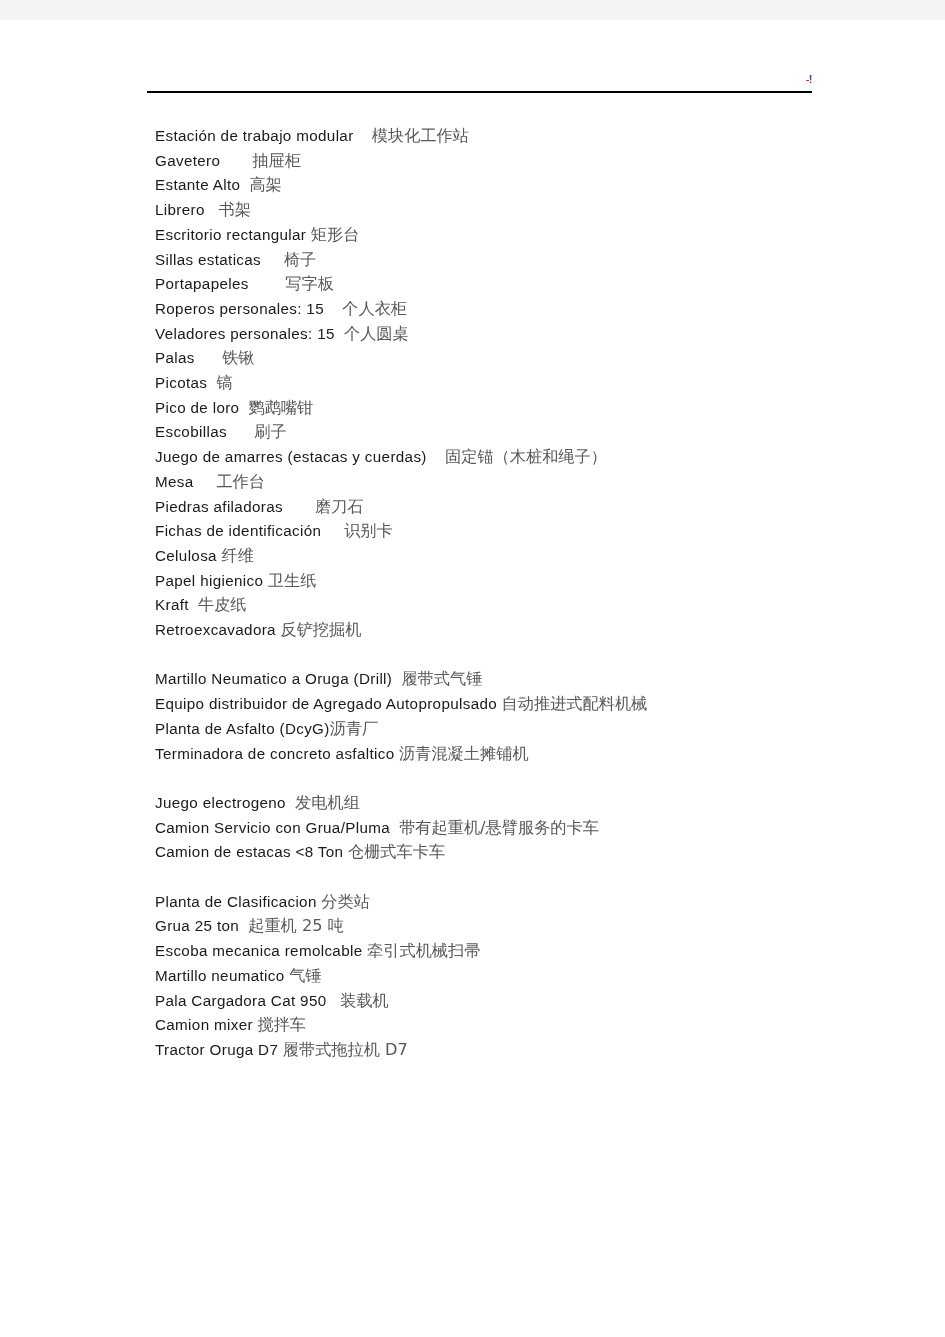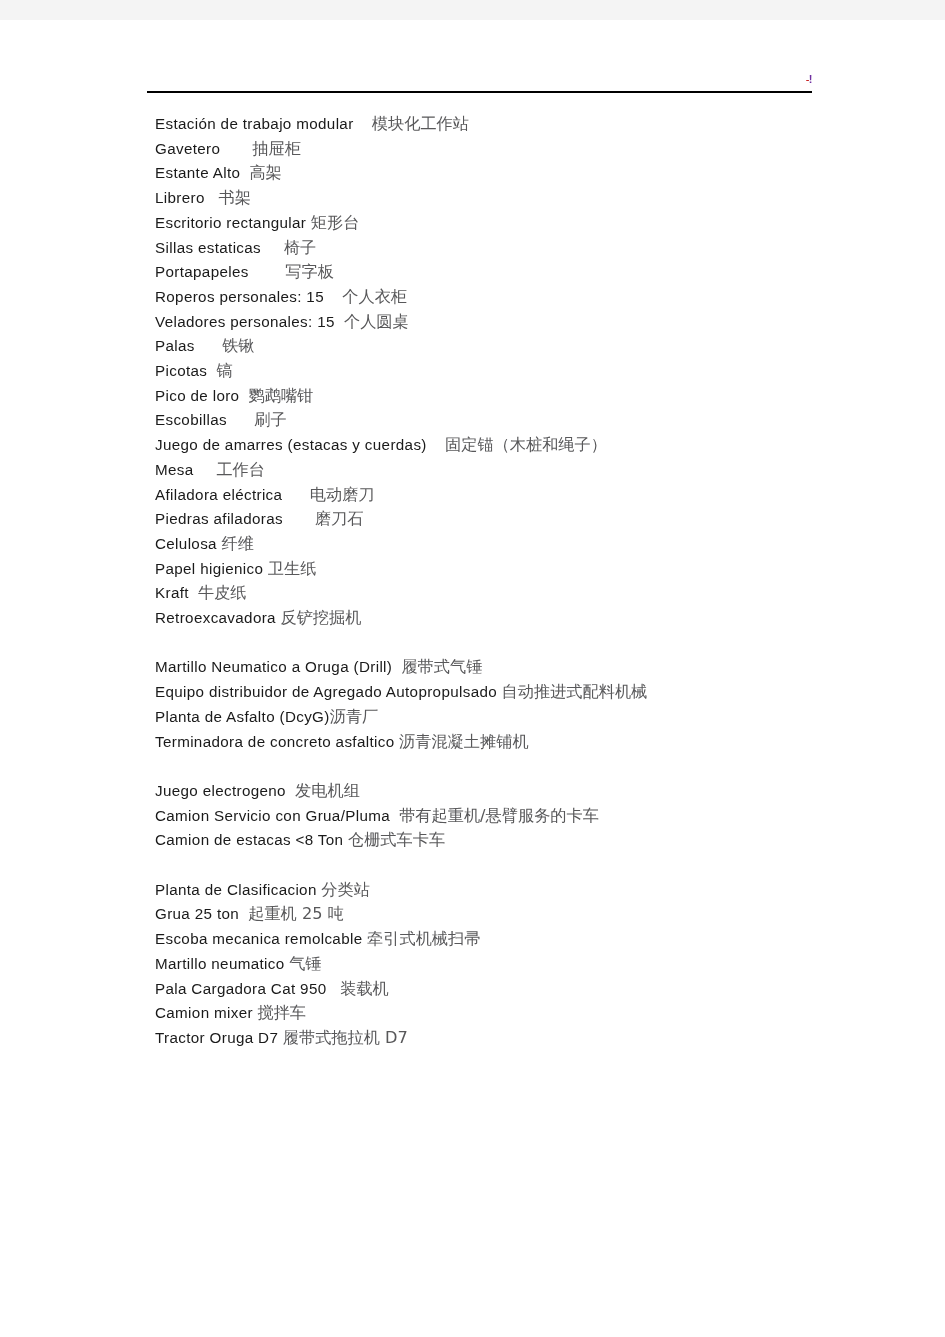--- a/index.html
+++ b/index.html
@@ -58,21 +58,21 @@
     left: 0px;
     top: 17px;
     width: 665px;
     height: 0;
     border-top: 2px solid #000000;
   }
 
   .content {
     position: absolute;
     left: 147px;
-    top: 92px;
+    top: 104px;
     width: 700px;
   }
 
   .line {
     font-size: 15.2px;
     line-height: 24.7px;
     color: #1a1a1a;
     white-space: pre;
     letter-spacing: 0.35px;
     font-family: "Liberation Sans", "DejaVu Sans", sans-serif;
@@ -109,22 +109,22 @@
         <div class="line"><span class="es">Sillas estaticas</span><span class="gap">     </span><span class="zh">椅子</span></div>
         <div class="line"><span class="es">Portapapeles</span><span class="gap">        </span><span class="zh">写字板</span></div>
         <div class="line"><span class="es">Roperos personales: 15</span><span class="gap">    </span><span class="zh">个人衣柜</span></div>
         <div class="line"><span class="es">Veladores personales: 15</span><span class="gap">  </span><span class="zh">个人圆桌</span></div>
         <div class="line"><span class="es">Palas</span><span class="gap">      </span><span class="zh">铁锹</span></div>
         <div class="line"><span class="es">Picotas</span><span class="gap">  </span><span class="zh">镐</span></div>
         <div class="line"><span class="es">Pico de loro</span><span class="gap">  </span><span class="zh">鹦鹉嘴钳</span></div>
         <div class="line"><span class="es">Escobillas</span><span class="gap">      </span><span class="zh">刷子</span></div>
         <div class="line"><span class="es">Juego de amarres (estacas y cuerdas)</span><span class="gap">    </span><span class="zh">固定锚（木桩和绳子）</span></div>
         <div class="line"><span class="es">Mesa</span><span class="gap">     </span><span class="zh">工作台</span></div>
-        <div class="line"><span class="es">Afiladora eléctrica</span><span class="gap">      </span><span class="zh">电动磨刀</span></div>
         <div class="line"><span class="es">Piedras afiladoras</span><span class="gap">       </span><span class="zh">磨刀石</span></div>
+        <div class="line"><span class="es">Fichas de identificación</span><span class="gap">     </span><span class="zh">识别卡</span></div>
         <div class="line"><span class="es">Celulosa</span><span class="gap"> </span><span class="zh">纤维</span></div>
         <div class="line"><span class="es">Papel higienico</span><span class="gap"> </span><span class="zh">卫生纸</span></div>
         <div class="line"><span class="es">Kraft</span><span class="gap">  </span><span class="zh">牛皮纸</span></div>
         <div class="line"><span class="es">Retroexcavadora</span><span class="gap"> </span><span class="zh">反铲挖掘机</span></div>
       </div>
       <div class="spacer"></div>
       <div class="block">
         <div class="line"><span class="es">Martillo Neumatico a Oruga (Drill)</span><span class="gap">  </span><span class="zh">履带式气锤</span></div>
         <div class="line"><span class="es">Equipo distribuidor de Agregado Autopropulsado</span><span class="gap"> </span><span class="zh">自动推进式配料机械</span></div>
         <div class="line"><span class="es">Planta de Asfalto (DcyG)</span><span class="gap"></span><span class="zh">沥青厂</span></div>

